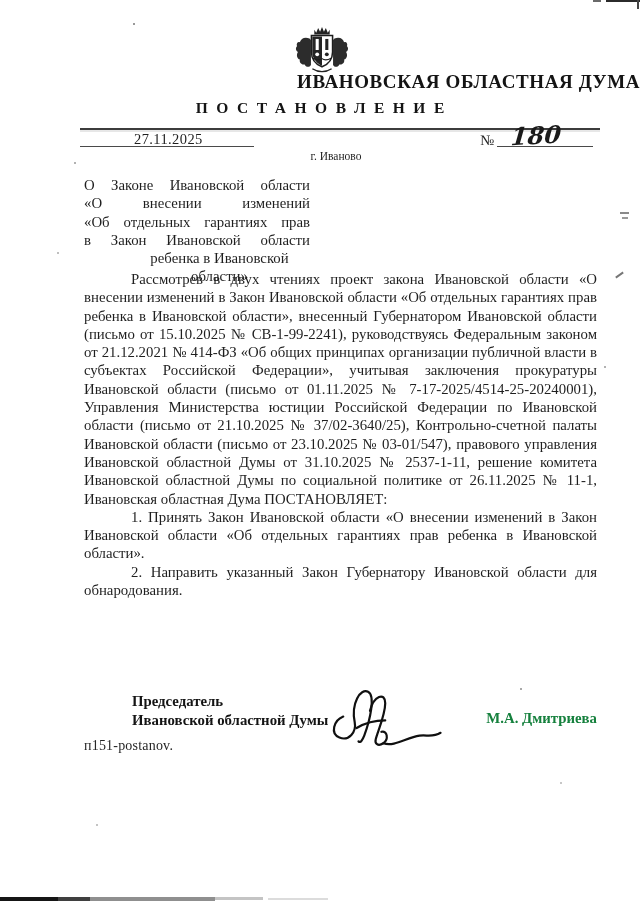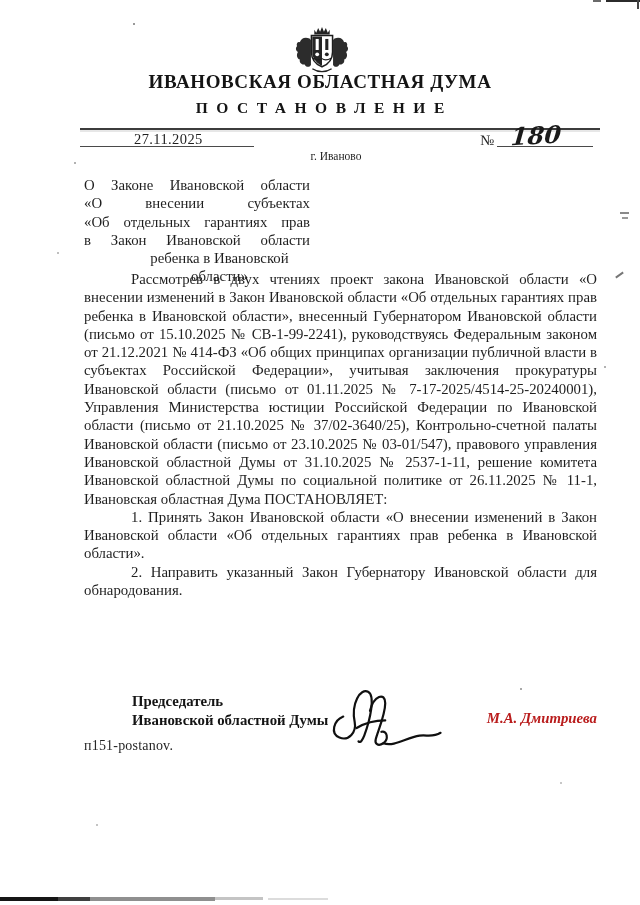--- a/index.html
+++ b/index.html
@@ -8,21 +8,21 @@
     width:640px;height:905px;
     background:#ffffff;
     font-family:"Liberation Serif","DejaVu Serif",serif;
     color:#1f1f1f;
     overflow:hidden;
   }
   
   .emblem{position:absolute;left:293px;top:25px;width:58px;height:50px;}
   .org-title{
     position:absolute;left:0;top:71px;width:640px;
-    text-align:center;font-weight:bold;font-size:19px;letter-spacing:.6px;color:#141414;
+    text-align:right;font-weight:bold;font-size:19px;letter-spacing:.6px;color:#141414;
   }
   .doc-type{
     position:absolute;left:0;top:99px;width:640px;
     text-align:center;font-weight:bold;font-size:15.5px;color:#141414;
   }
   .doc-type span{letter-spacing:8.5px;margin-left:8.5px;}
   .rule-top{
     position:absolute;left:80px;top:128px;width:520px;height:2px;
     background:#3c3c3c;
     box-shadow:0 2px 0 rgba(60,60,60,.12);
@@ -49,21 +49,21 @@
   .body-text{
     position:absolute;left:84px;top:270px;width:513px;
     font-size:14.8px;line-height:18.3px;text-align:justify;
   }
   .body-text p{margin:0;text-indent:47px;}
   
   .sig-row{position:absolute;left:84px;top:692px;width:513px;}
   .sig-title{font-weight:bold;font-size:14.8px;line-height:18.5px;color:#141414;white-space:pre-line;margin-left:48px;}
   .sig-name{
     position:absolute;right:0;top:18px;
-    font-weight:bold;font-size:14.8px;color:#b91c1c;font-style:italic;
+    font-weight:bold;font-size:14.8px;color:#15803d;
   }
   .sig-script{position:absolute;left:244px;top:-10px;width:124px;height:72px;}
   .footnote{position:absolute;left:84px;top:738px;font-size:14px;letter-spacing:.2px;color:#262626;}
   
   .artifact{position:absolute;}
   .dot{position:absolute;border-radius:50%;}
 </style>
 </head>
 <body>
 
@@ -91,21 +91,21 @@
   <div class="rule-top"></div>
   <div class="date-text">27.11.2025</div>
   <div class="date-underline"></div>
   <div class="num-sign">№</div>
   <div class="num-hand">180</div>
   <div class="num-underline"></div>
   <div class="city">г. Иваново</div>
 
   <div class="subject">
     <div class="jline">О Законе Ивановской области</div>
-    <div class="jline">«О внесении субъектах</div>
+    <div class="jline">«О внесении изменений</div>
     <div class="jline">«Об отдельных гарантиях прав</div>
     <div class="jline">в Закон Ивановской области</div>
     <div class="lline">ребенка в Ивановской области»</div>
   </div>
 
   <div class="body-text">
     <p>Рассмотрев в двух чтениях проект закона Ивановской области «О внесении изменений в Закон Ивановской области «Об отдельных гарантиях прав ребенка в Ивановской области», внесенный Губернатором Ивановской области (письмо от 15.10.2025 № СВ-1-99-2241), руководствуясь Федеральным законом от 21.12.2021 № 414-ФЗ «Об общих принципах организации публичной власти в субъектах Российской Федерации», учитывая заключения прокуратуры Ивановской области (письмо от 01.11.2025 № 7-17-2025/4514-25-20240001), Управления Министерства юстиции Российской Федерации по Ивановской области (письмо от 21.10.2025 № 37/02-3640/25), Контрольно-счетной палаты Ивановской области (письмо от 23.10.2025 № 03-01/547), правового управления Ивановской областной Думы от 31.10.2025 № 2537-1-11, решение комитета Ивановской областной Думы по социальной политике от 26.11.2025 № 11-1, Ивановская областная Дума ПОСТАНОВЛЯЕТ:</p>
     <p>1. Принять Закон Ивановской области «О внесении изменений в Закон Ивановской области «Об отдельных гарантиях прав ребенка в Ивановской области».</p>
     <p>2. Направить указанный Закон Губернатору Ивановской области для обнародования.</p>
   </div>

